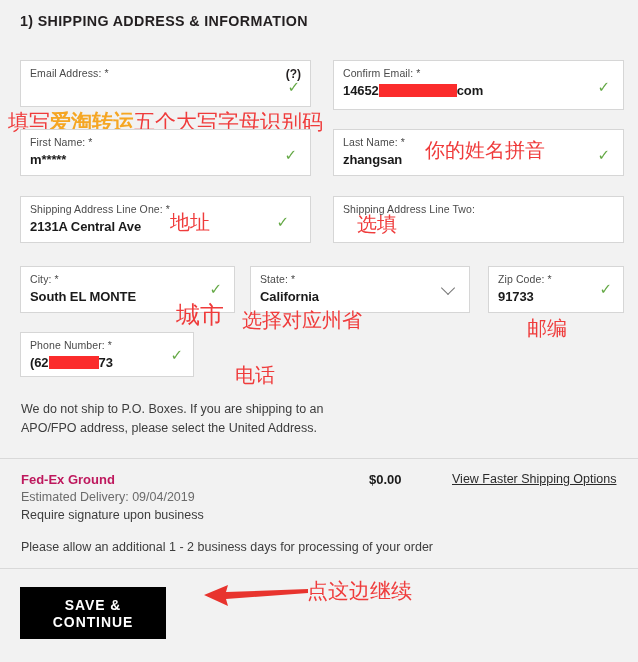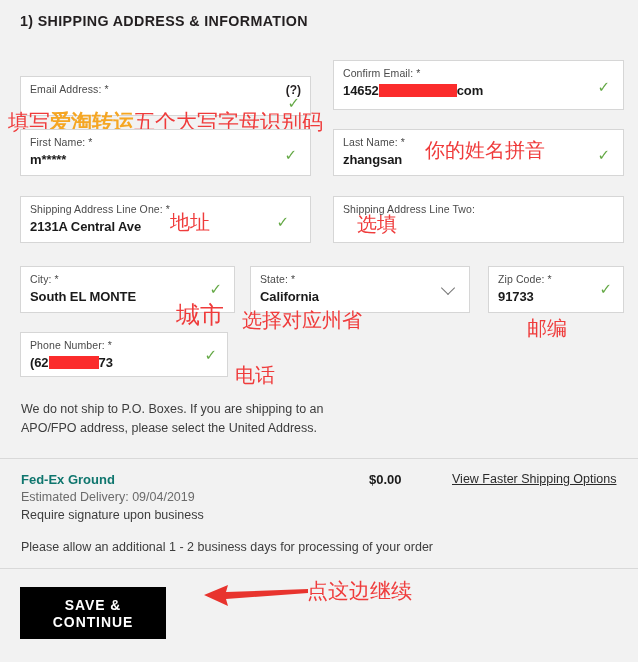--- a/index.html
+++ b/index.html
@@ -116,21 +116,21 @@
     width: 638px;
     height: 1px;
     background: #d9d9d9;
   }
   .ship-name {
     position: absolute;
     left: 21px;
     top: 472px;
     font-size: 13px;
     font-weight: bold;
-    color: #0f766e;
+    color: #be185d;
   }
   .ship-eta {
     position: absolute;
     left: 21px;
     top: 490px;
     font-size: 12.5px;
     color: #6b6b6b;
   }
   .ship-sig {
     position: absolute;
@@ -190,21 +190,21 @@
     position: absolute;
     left: 202px;
     top: 580px;
   }
 </style>
 </head>
 <body>
 
 <div class="section-heading">1) SHIPPING ADDRESS &amp; INFORMATION</div>
 
-<div class="field" style="left:20px; top:60px; width:291px; height:40px;margin-top:16px;">
+<div class="field" style="left:20px; top:60px; width:291px; height:47px;">
   <div class="field-label">Email Address: *</div>
   <div class="help-q" style="right:9px; top:6px;">(?)</div>
   <div class="check" style="right:10px; top:18px;">✓</div>
 </div>
 
 <div class="field" style="left:333px; top:60px; width:291px; height:50px;">
   <div class="field-label">Confirm Email: *</div>
   <div class="field-value">
     <span>14652</span><span class="redact" style="width:78px;"></span><span>com</span>
   </div>
@@ -261,21 +261,21 @@
 <div class="anno" style="left:242px; top:310px; font-size:20px;">选择对应州省</div>
 
 <div class="field" style="left:488px; top:266px; width:136px; height:47px;">
   <div class="field-label">Zip Code: *</div>
   <div class="field-value">91733</div>
   <div class="check" style="right:11px; top:14px;">✓</div>
 </div>
 
 <div class="anno" style="left:527px; top:318px; font-size:20px;">邮编</div>
 
-<div class="field" style="left:20px; top:332px; width:208px; height:45px;">
+<div class="field" style="left:20px; top:332px; width:174px; height:45px;">
   <div class="field-label">Phone Number: *</div>
   <div class="field-value">
     <span>(62</span><span class="redact" style="width:50px;"></span><span>73</span>
   </div>
   <div class="check" style="right:10px; top:14px;">✓</div>
 </div>
 
 <div class="anno" style="left:235px; top:365px; font-size:20px;">电话</div>
 
 <div class="po-note">We do not ship to P.O. Boxes. If you are shipping to an APO/FPO address, please select the United Address.</div>

